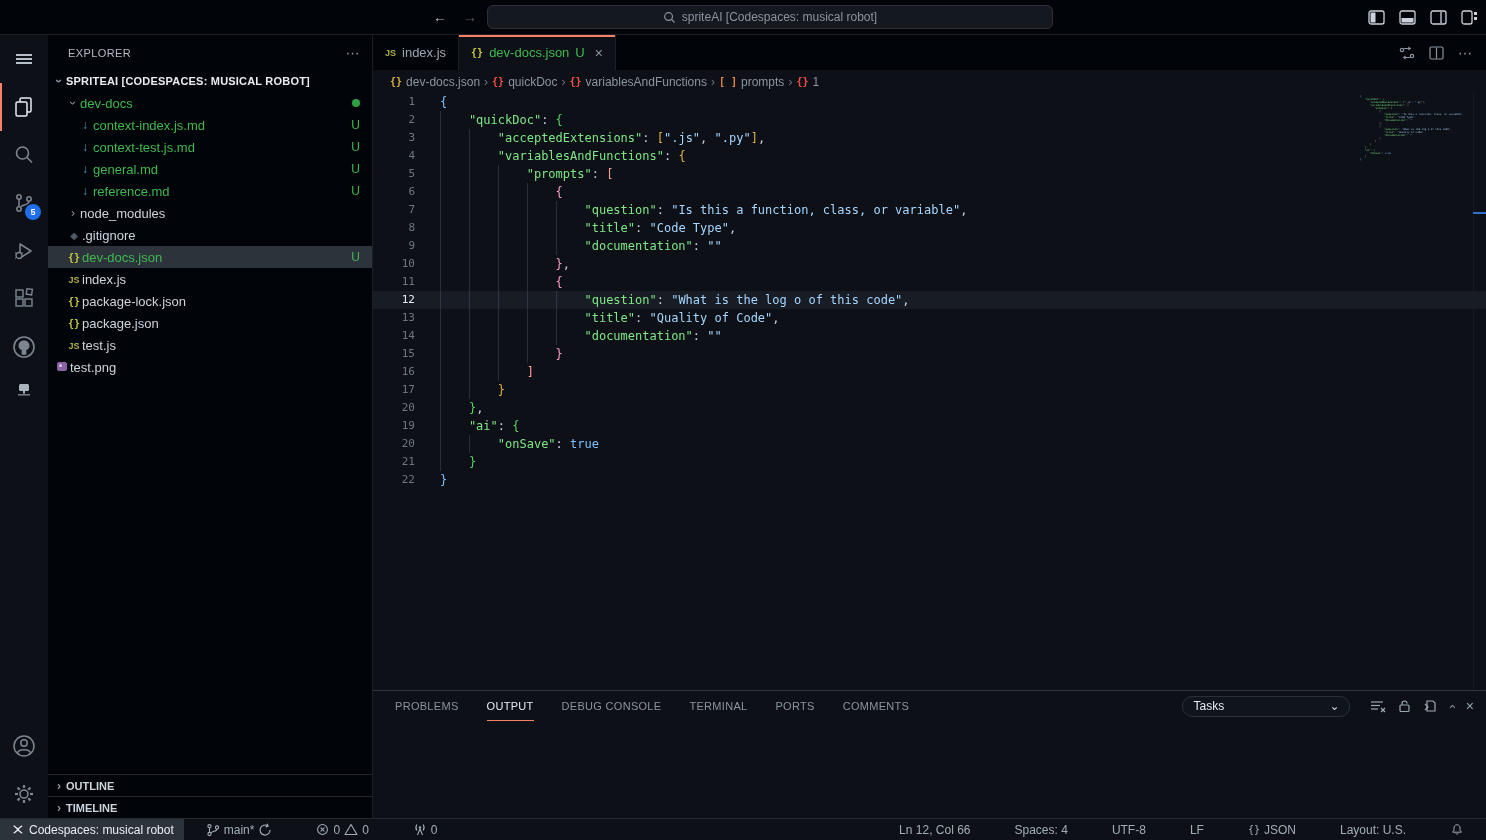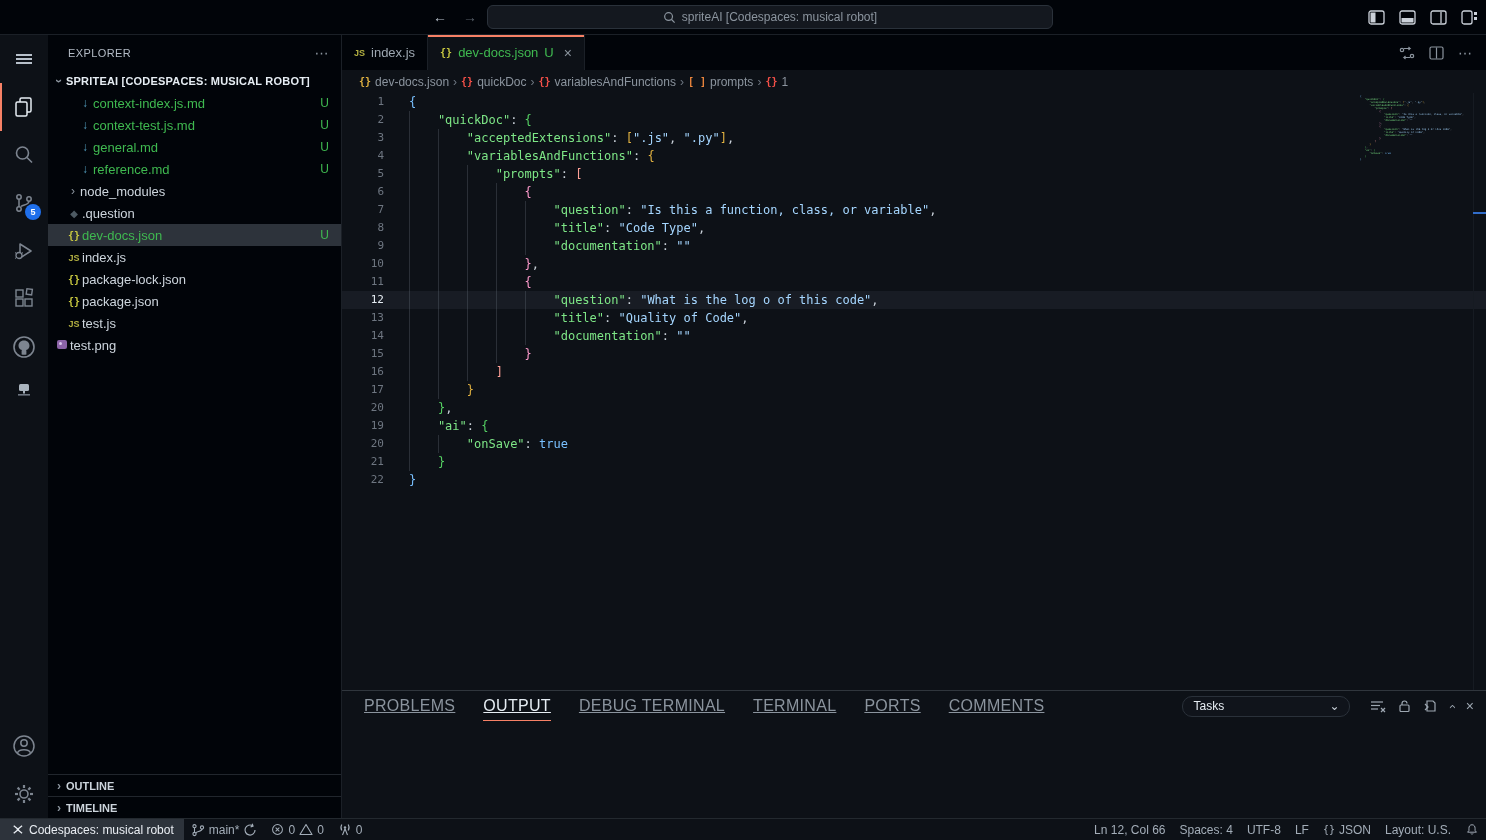--- a/index.html
+++ b/index.html
@@ -29,21 +29,21 @@
     color:#7d8590; position:relative; }
   .ab-item.active { color:#e6edf3; box-shadow:inset 2px 0 0 #f78166; }
   .ab-item.small { height:40px; }
   .ab-badge { position:absolute; right:7px; bottom:7px; min-width:16px; height:16px;
     background:#1f6feb; color:#fff; border-radius:50%; font-size:9px; line-height:16px;
     text-align:center; font-weight:bold; }
   .ab-spacer { flex:1; }
   .hamburger span { display:block; width:16px; height:1.5px; background:#b7c0ca; margin:2.5px 0; }
 
   
-  .sidebar { width:294px; background:#010409; flex:none; display:flex;
+  .sidebar { width:325px; background:#010409; flex:none; display:flex;
     flex-direction:column; border-right:1px solid #1b2027; }
   .sb-header { height:35px; display:flex; align-items:center; padding:0 12px 0 20px;
     color:#b4bcc6; font-size:11px; letter-spacing:.4px; flex:none; }
   .sb-header .more { margin-left:auto; color:#8b949e; font-size:14px; }
   .section-title { height:22px; display:flex; align-items:center; font-weight:bold;
     font-size:11px; color:#e6edf3; padding-left:4px; letter-spacing:.2px; flex:none; }
   .twisty { display:inline-block; width:14px; text-align:center; color:#8b949e;
     font-size:12px; flex:none; }
   .twisty.down { transform:rotate(90deg); }
   #file-tree { flex:none; }
@@ -106,35 +106,35 @@
   .mm-line { height:3px; line-height:3px; font-size:2.5px; white-space:pre; }
   .overview-ruler { position:absolute; top:0; right:0; width:13px; height:100%;
     border-left:1px solid #161b22; }
   .cursor-mark { position:absolute; right:0; width:13px; height:2px; background:#316dca; }
 
   
   .panel { height:128px; border-top:1px solid #30363d; flex:none; display:flex;
     flex-direction:column; background:#0d1117; }
   .panel-header { height:30px; display:flex; align-items:center; padding:0 12px 0 22px; flex:none; }
   .panel-tabs { display:flex; gap:28px; height:100%; }
-  .panel-tab { display:flex; align-items:center; font-size:16px; letter-spacing:.3px;
-    color:#8b949e; border-bottom:1px solid transparent; height:100%;text-decoration:underline; }
+  .panel-tab { display:flex; align-items:center; font-size:11px; letter-spacing:.3px;
+    color:#8b949e; border-bottom:1px solid transparent; height:100%; }
   .panel-tab.active { color:#e6edf3; border-bottom-color:#f78166; }
   .panel-right { margin-left:auto; display:flex; align-items:center; gap:12px; color:#9da7b1; }
   .tasks-dd { width:168px; height:21px; background:#10141b; border:1px solid #2a313a;
     border-radius:10px; display:flex; align-items:center; padding:0 10px; color:#e6edf3;
     font-size:12px; margin-right:8px; }
   .tasks-dd .dd-chev { margin-left:auto; color:#c9d1d9; }
   .chev-up { display:inline-block; transform:rotate(-90deg); font-size:13px; }
   .panel-body { flex:1; }
 
   
   .statusbar { height:22px; background:#0d1117; border-top:1px solid #23292f;
     display:flex; align-items:center; color:#a3adb8; font-size:12px; flex:none; }
-  .sb-item { display:flex; align-items:center; gap:4px; padding:0 7px; height:100%; }
+  .sb-item { display:flex; align-items:center; gap:4px; padding:0 22px; height:100%; }
   .sb-remote { background:#2d333b; color:#e9edf2; padding:0 10px; gap:6px; }
   .sb-right { margin-left:auto; display:flex; }
   svg { display:block; }
 </style>
 </head>
 <body>
 
 <div class="app">
 
   <div class="titlebar">
@@ -263,20 +263,25 @@
     <div class="sidebar">
       <div class="sb-header">
         <span>EXPLORER</span>
         <span class="more">⋯</span>
       </div>
       <div class="section-title">
         <span class="twisty down">›</span>
         <span>SPRITEAI [CODESPACES: MUSICAL ROBOT]</span>
       </div>
       <div id="file-tree">
+          <div class="tree-row" style="padding-left: 18px;">
+            <span class="twisty down">›</span>
+            <span class="name green">dev-docs</span>
+            <span class="badge-area"><span class="dot-badge"></span></span>
+          </div>
           <div class="tree-row" style="padding-left: 29px;">
             <span class="icon-slot"><span class="i-md">↓</span></span>
             <span class="name green">context-index.js.md</span>
             <span class="badge-area u-badge">U</span>
           </div>
           <div class="tree-row" style="padding-left: 29px;">
             <span class="icon-slot"><span class="i-md">↓</span></span>
             <span class="name green">context-test.js.md</span>
             <span class="badge-area u-badge">U</span>
           </div>
@@ -289,21 +294,21 @@
             <span class="icon-slot"><span class="i-md">↓</span></span>
             <span class="name green">reference.md</span>
             <span class="badge-area u-badge">U</span>
           </div>
           <div class="tree-row" style="padding-left: 18px;">
             <span class="twisty">›</span>
             <span class="name">node_modules</span>
           </div>
           <div class="tree-row" style="padding-left: 18px;">
             <span class="icon-slot"><span class="i-git">◆</span></span>
-            <span class="name">.question</span>
+            <span class="name">.gitignore</span>
           </div>
           <div class="tree-row selected" style="padding-left: 18px;">
             <span class="icon-slot"><span class="i-json">{}</span></span>
             <span class="name green">dev-docs.json</span>
             <span class="badge-area u-badge">U</span>
           </div>
           <div class="tree-row" style="padding-left: 18px;">
             <span class="icon-slot"><span class="i-js">JS</span></span>
             <span class="name">index.js</span>
           </div>
@@ -440,21 +445,21 @@
         <div class="overview-ruler">
           <div class="cursor-mark" style="top:119px"></div>
         </div>
       </div>
 
       <div class="panel">
         <div class="panel-header">
           <div class="panel-tabs" id="panel-tabs">
               <div class="panel-tab">PROBLEMS</div>
               <div class="panel-tab active">OUTPUT</div>
-              <div class="panel-tab">DEBUG TERMINAL</div>
+              <div class="panel-tab">DEBUG CONSOLE</div>
               <div class="panel-tab">TERMINAL</div>
               <div class="panel-tab">PORTS</div>
               <div class="panel-tab">COMMENTS</div>
             </div>
           <div class="panel-right">
             <div class="tasks-dd">
               <span>Tasks</span>
               <span class="dd-chev">⌄</span>
             </div>
             <svg width="16" height="14" viewBox="0 0 16 14">

